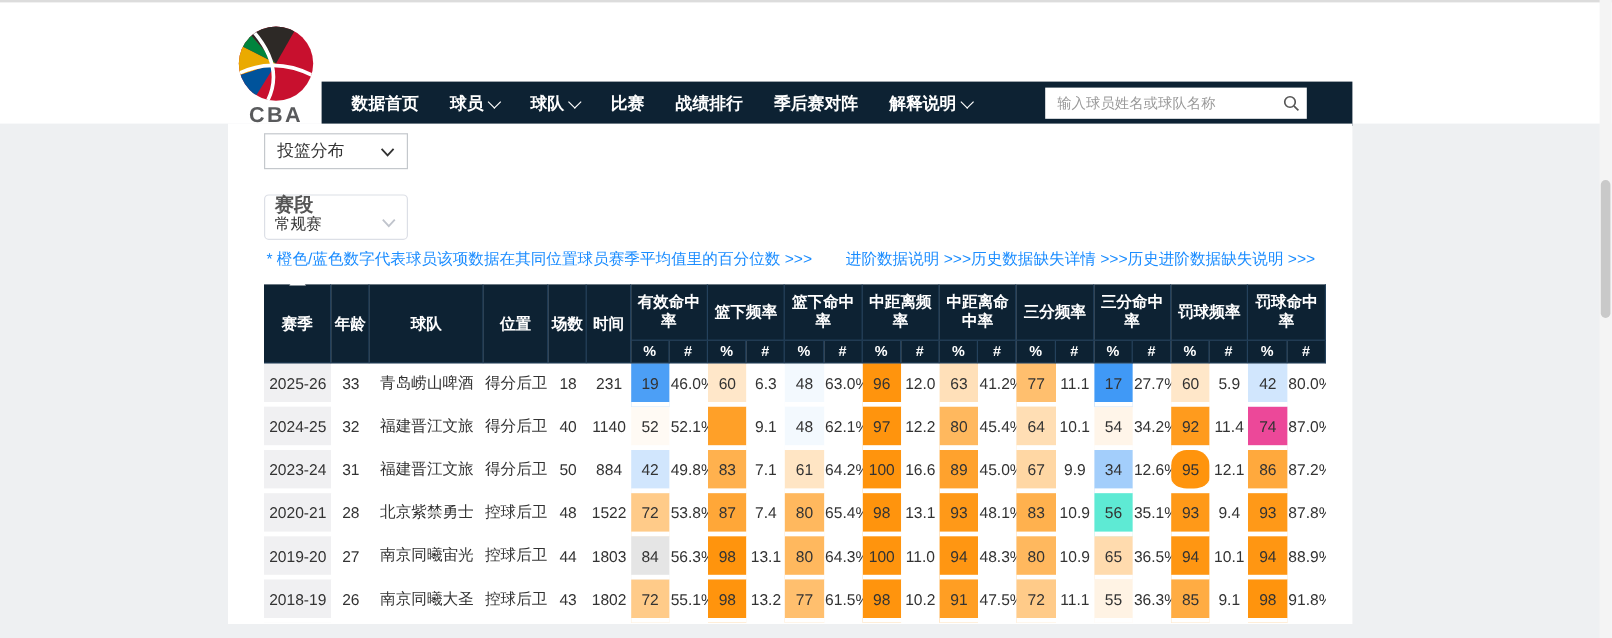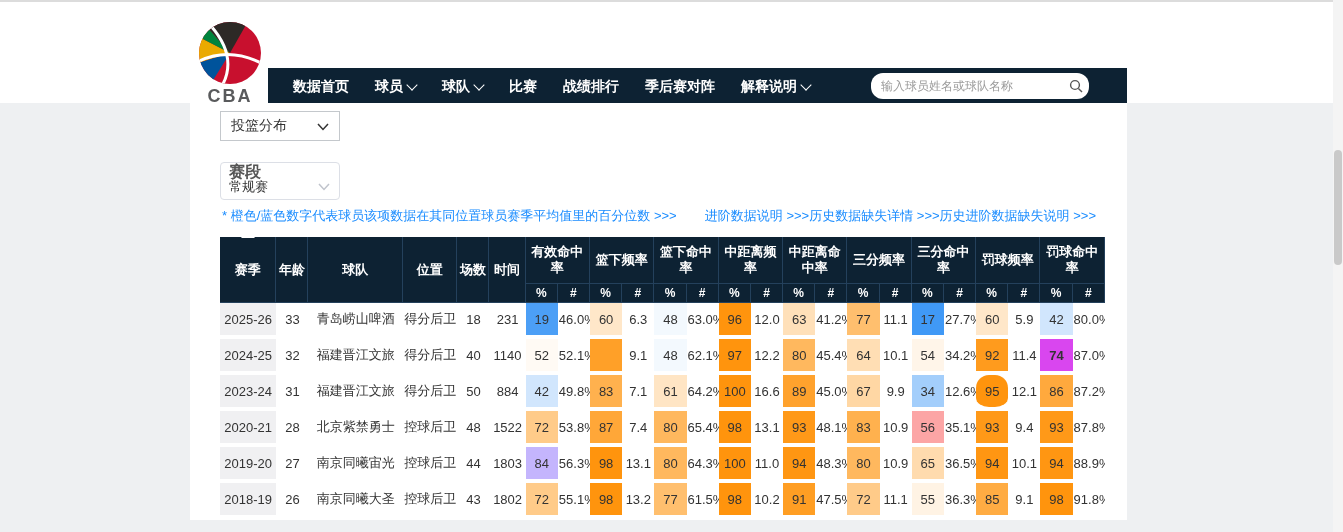--- a/index.html
+++ b/index.html
@@ -6,21 +6,21 @@
   body{position:relative;width:1343px;height:532px;overflow:hidden;background:#eef0f2;
        font-family:"Liberation Sans",sans-serif;color:#333}
 
   
   .topband{position:absolute;left:0;top:0;width:1343px;height:103px;background:#fff;border-top:2px solid #dcdcdc;box-sizing:border-box}
   .logo{position:absolute;left:193px;top:18px;width:74px;height:86px}
   .site-title{position:absolute;left:297px;top:22px;font-size:21px;color:#2b2b2b;letter-spacing:1px}
   .navbar{position:absolute;left:268px;top:66px;width:859px;height:37px;background:#0d2233;display:flex;align-items:center;box-sizing:border-box;padding-left:25px}
   .nav-item{color:#fff;font-size:14px;font-weight:600;margin-right:26px;display:flex;align-items:center;cursor:pointer;white-space:nowrap}
   .nav-caret{width:7px;height:7px;border-right:1.5px solid #fff;border-bottom:1.5px solid #fff;transform:rotate(45deg);margin-left:5px;margin-top:-4px}
-  .searchbox{position:absolute;right:38px;top:5px;width:218px;height:26px;background:#fff;border-radius:12px;display:flex;align-items:center}
+  .searchbox{position:absolute;right:38px;top:5px;width:218px;height:26px;background:#fff;border-radius:0;display:flex;align-items:center}
   .searchbox input{flex:1;border:none;outline:none;background:transparent;font-size:12px;color:#333;padding:0 6px 0 10px;font-family:"Liberation Sans",sans-serif}
   .searchbox input::placeholder{color:#9a9a9a}
   .search-icon{width:26px;height:26px;display:flex;align-items:center;justify-content:center;cursor:pointer}
 
   
   .card{position:absolute;left:190px;top:103px;width:937px;height:417px;background:#fff}
 
   .select-shot{position:absolute;left:30px;top:8px;width:120px;height:30px;border:1px solid #c4c8cc;background:#fff;box-sizing:border-box;
                display:flex;align-items:center;justify-content:space-between;padding:0 10px;font-size:14px;cursor:pointer}
   .select-stage{position:absolute;left:30px;top:59px;width:120px;height:38px;border:1px solid #dcdfe6;border-radius:4px;background:#fff;box-sizing:border-box;
@@ -255,21 +255,21 @@
             <td style="background: rgb(255, 148, 13);">97</td>
             <td>12.2</td>
             <td style="background: rgb(255, 184, 94);">80</td>
             <td>45.4%</td>
             <td style="background: rgb(255, 222, 180);">64</td>
             <td>10.1</td>
             <td style="background: rgb(255, 245, 233);">54</td>
             <td>34.2%</td>
             <td style="background: rgb(255, 155, 29);">92</td>
             <td>11.4</td>
-            <td style="background: #d946ef; font-weight: bold;">74</td>
+            <td style="background: #ec4899;">74</td>
             <td>87.0%</td>
           </tr>
           <tr>
             <td class="season">2023-24</td>
             <td>31</td>
             <td>福建晋江文旅</td>
             <td>得分后卫</td>
             <td>50</td>
             <td>884</td>
             <td style="background: rgb(209, 230, 253);">42</td>
@@ -303,35 +303,35 @@
             <td style="background: rgb(255, 167, 56);">87</td>
             <td>7.4</td>
             <td style="background: rgb(255, 184, 94);">80</td>
             <td>65.4%</td>
             <td style="background: rgb(255, 148, 13);">98</td>
             <td>13.1</td>
             <td style="background: rgb(255, 153, 24);">93</td>
             <td>48.1%</td>
             <td style="background: rgb(255, 177, 78);">83</td>
             <td>10.9</td>
-            <td style="background: #fca5a5;">56</td>
+            <td style="background: #5eead4;">56</td>
             <td>35.1%</td>
             <td style="background: rgb(255, 153, 24);">93</td>
             <td>9.4</td>
             <td style="background: rgb(255, 153, 24);">93</td>
             <td>87.8%</td>
           </tr>
           <tr>
             <td class="season">2019-20</td>
             <td>27</td>
             <td>南京同曦宙光</td>
             <td>控球后卫</td>
             <td>44</td>
             <td>1803</td>
-            <td style="background: #c4b5fd;">84</td>
+            <td style="background: #e5e5e5;">84</td>
             <td>56.3%</td>
             <td style="background: rgb(255, 148, 13);">98</td>
             <td>13.1</td>
             <td style="background: rgb(255, 184, 94);">80</td>
             <td>64.3%</td>
             <td style="background: rgb(255, 148, 13);">100</td>
             <td>11.0</td>
             <td style="background: rgb(255, 150, 18);">94</td>
             <td>48.3%</td>
             <td style="background: rgb(255, 184, 94);">80</td>

